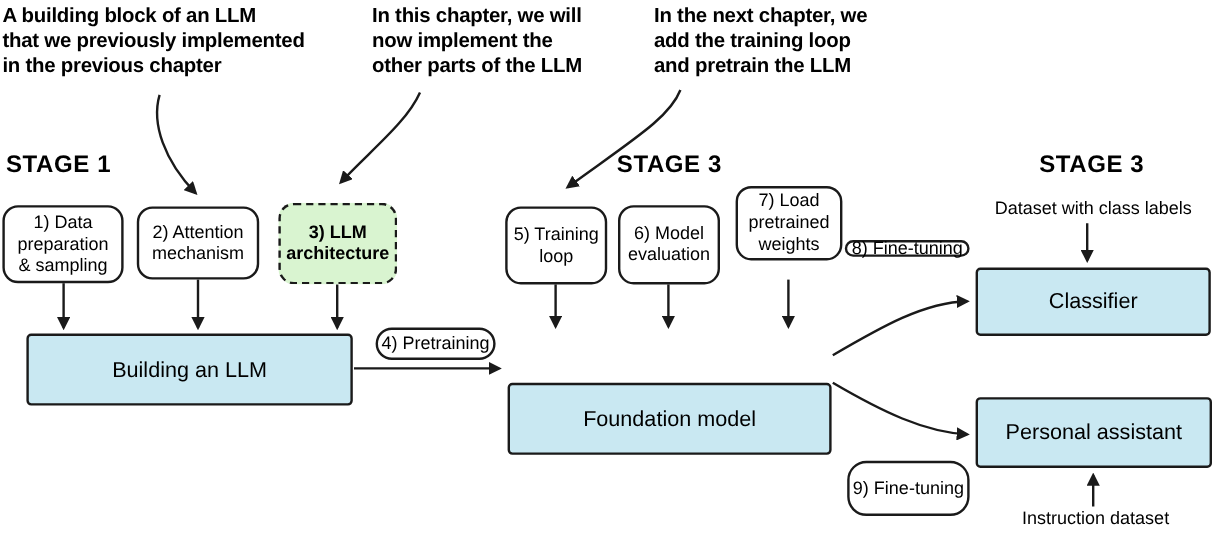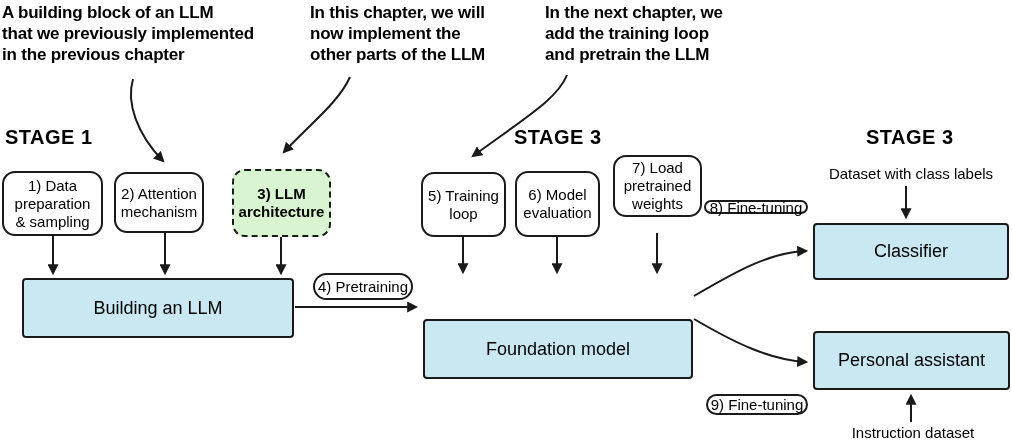--- a/index.html
+++ b/index.html
@@ -73,35 +73,35 @@
 add the training loop
 and pretrain the LLM</div>
 
   <div class="stage" style="left:5px;top:126px;">STAGE 1</div>
   <div class="stage" style="left:514px;top:126px;">STAGE 3</div>
   <div class="stage" style="left:866px;top:126px;">STAGE 3</div>
 
   <div class="sbox" style="left:2px;top:171px;width:101px;height:65px;">1) Data
 preparation
 &amp; sampling</div>
-  <div class="sbox" style="left:114px;top:172px;width:90px;height:61px;">2) Attention
+  <div class="sbox" style="left:114px;top:172px;width:102px;height:61px;">2) Attention
 mechanism</div>
   <div class="sbox green" style="left:232px;top:169px;width:99px;height:68px;">3) LLM
 architecture</div>
   <div class="sbox" style="left:421px;top:172px;width:85px;height:65px;">5) Training
 loop</div>
   <div class="sbox" style="left:515px;top:171px;width:85px;height:66px;">6) Model
 evaluation</div>
   <div class="sbox" style="left:613px;top:155px;width:89px;height:62px;">7) Load
 pretrained
 weights</div>
 
   <div class="pill" style="left:704px;top:200px;width:104px;height:14px;">8) Fine-tuning</div>
   <div class="pill" style="left:313px;top:273px;width:100px;height:27px;">4) Pretraining</div>
-  <div class="pill" style="left:706px;top:394px;width:102px;height:21px;">9) Fine-tuning</div>
+  <div class="pill" style="left:706px;top:384px;width:102px;height:46px;">9) Fine-tuning</div>
 
   <div class="bigbox" style="left:22px;top:278px;width:272px;height:60px;">Building an LLM</div>
   <div class="bigbox" style="left:423px;top:277px;width:270px;height:60px;margin-top:42px;">Foundation model</div>
   <div class="bigbox" style="left:813px;top:223px;width:196px;height:57px;">Classifier</div>
   <div class="bigbox" style="left:813px;top:331px;width:197px;height:59px;">Personal assistant</div>
 
   <div class="iolabel" style="left:821px;top:165px;width:180px;">Dataset with class labels</div>
   <div class="iolabel" style="left:823px;top:424px;width:180px;text-align:center;">Instruction dataset</div>
 
 </div>

